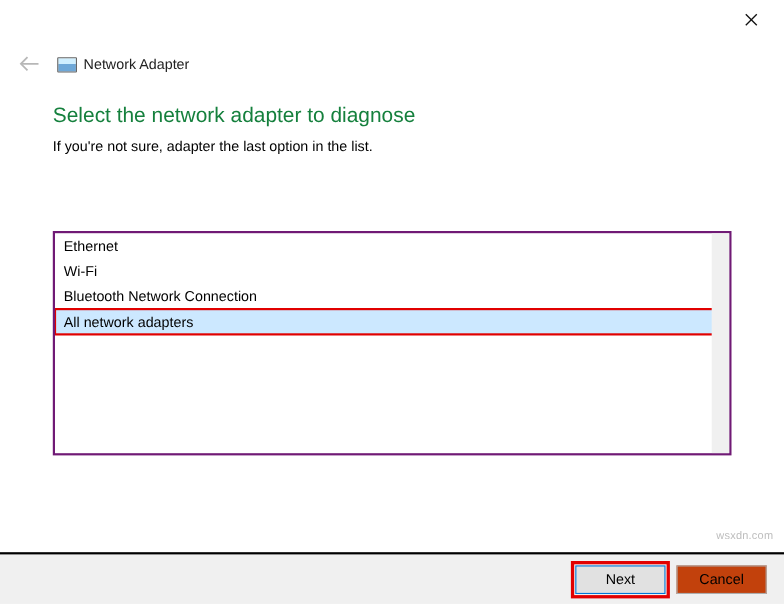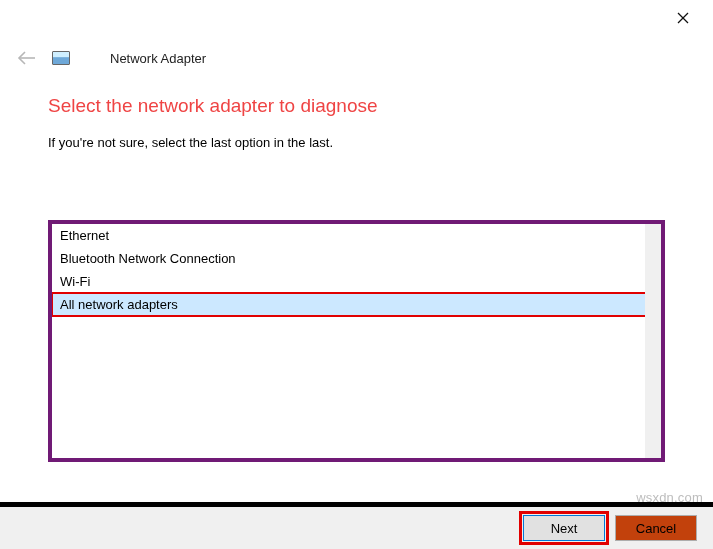--- a/index.html
+++ b/index.html
@@ -54,33 +54,33 @@
       margin-right: 6px;
     }
     .app-icon::before {
       content: "";
       position: absolute;
       inset: 0;
       border: 1px solid #666;
       background: linear-gradient(#cfefff 45%, #6ea8d8 46%);
       border-radius: 1px;
     }
-    .app-title-wrap { display: flex; align-items: flex-start; gap: 34px; }
+    .app-title-wrap { display: flex; align-items: flex-end; }
     .app-title { font-size: 13px; color: #222; }
     .content { padding: 26px 48px 0 48px; }
     .heading {
-      color: #ef4444;
+      color: #15803d;
       font-size: 19px;
       font-weight: 400;
-      margin-bottom: 18px;
+      margin-bottom: 8px;
     }
     .subtext { font-size: 13px; color: #000; margin-bottom: 70px; }
     .listbox {
-      border: 4px solid #701a75;
-      height: 242px;
+      border: 2px solid #701a75;
+      height: 204px;
       overflow: hidden;
       position: relative;
       margin-left: 0;
     }
     .listbox .scroll-gutter {
       position: absolute;
       right: 0; top: 0; bottom: 0;
       width: 16px;
       background: #f0f0f0;
     }
@@ -94,21 +94,21 @@
     .list-item.selected {
       background: #cce8ff;
       outline: 2.5px solid #e10000;
       outline-offset: -1px;
       margin-right: 12px;
     }
     .footer {
       position: absolute;
       left: 0; right: 0; bottom: 0;
       height: 47px;
-      border-top: 5px solid #000000;
+      border-top: 2px solid #000000;
       background: #f0f0f0;
       display: flex;
       align-items: center;
       justify-content: flex-end;
       padding: 0 16px;
       gap: 10px;
     }
     .win-btn {
       min-width: 82px;
       height: 26px;
@@ -123,22 +123,22 @@
       border-color: #0078d7;
       background: #e1e1e1;
     }
     .highlight-next {
       outline: 3px solid #e10000;
       outline-offset: 1px;
     }
     .watermark {
       position: absolute;
       right: 10px;
-      bottom: 44px;
-      font-size: 13px;
+      bottom: 56px;
+      font-size: 10px;
       color: #bdbdbd;
       letter-spacing: .2px;
       pointer-events: none;
     }
   </style>
 </head>
 <body>
 
 <div class="titlebar">
   <div class="close-btn">
@@ -157,26 +157,26 @@
     </svg>
   </div>
   <div class="app-title-wrap">
     <span class="app-icon"></span>
     <span class="app-title">Network Adapter</span>
   </div>
 </div>
 
 <div class="content">
   <h1 class="heading">Select the network adapter to diagnose</h1>
-  <p class="subtext">If you're not sure, select the last option in the last.</p>
+  <p class="subtext">If you're not sure, adapter the last option in the list.</p>
 
   <div class="listbox">
     <div class="list-item"><span>Ethernet</span></div>
+    <div class="list-item"><span>Wi-Fi</span></div>
     <div class="list-item"><span>Bluetooth Network Connection</span></div>
-    <div class="list-item"><span>Wi-Fi</span></div>
     <div class="list-item selected"><span>All network adapters</span></div>
     <div class="scroll-gutter"></div>
   </div>
 </div>
 
 <div class="watermark">wsxdn.com</div>
 
 <div class="footer">
   <button class="win-btn default highlight-next">Next</button>
   <button class="win-btn">Cancel</button>

